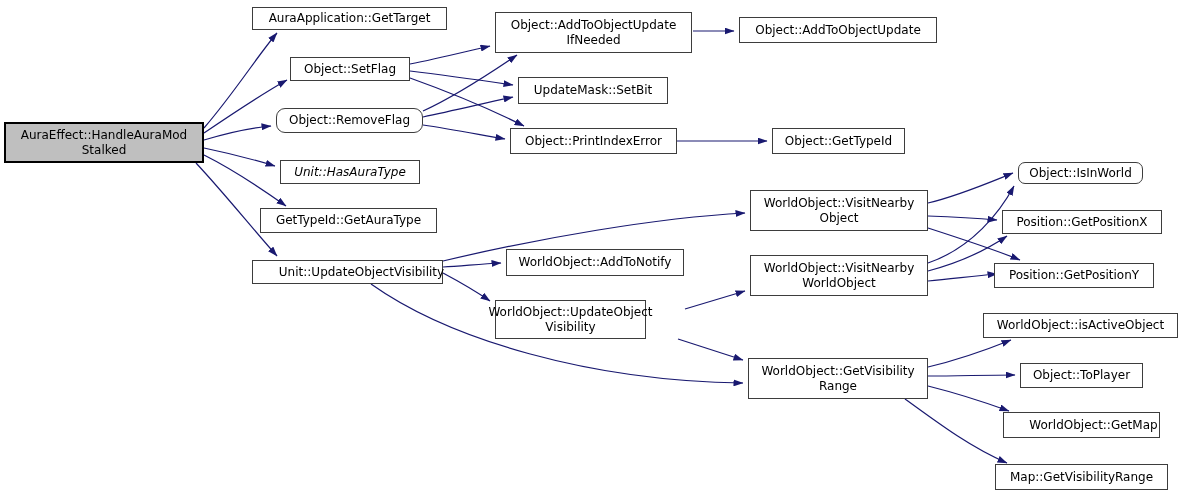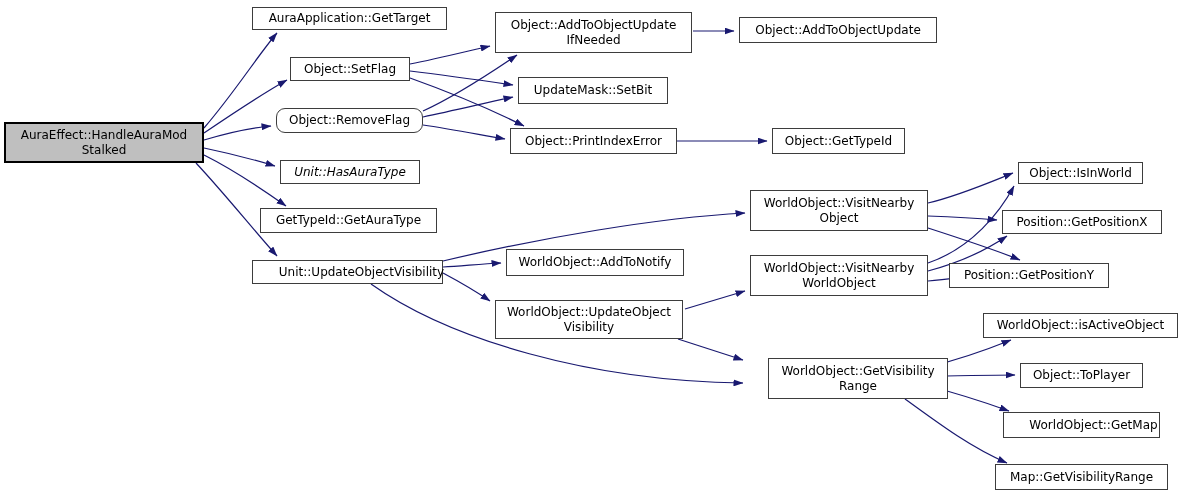--- a/index.html
+++ b/index.html
@@ -88,31 +88,31 @@
       <div class="node" style="left: 290px; top: 57px; width: 120px; height: 24px;">Object::SetFlag</div>
       <div class="node" style="left: 276px; top: 108px; width: 147px; height: 25px; border-radius: 9px;">Object::RemoveFlag</div>
       <div class="node" style="left: 280px; top: 160px; width: 140px; height: 24px; font-style: italic;">Unit::HasAuraType</div>
       <div class="node" style="left: 260px; top: 208px; width: 177px; height: 25px;">GetTypeId::GetAuraType</div>
       <div class="node" style="left: 252px; top: 260px; width: 191px; height: 24px; padding-left: 28px;">Unit::UpdateObjectVisibility</div>
       <div class="node" style="left: 495px; top: 12px; width: 197px; height: 41px;">Object::AddToObjectUpdate
 IfNeeded</div>
       <div class="node" style="left: 518px; top: 77px; width: 150px; height: 27px;">UpdateMask::SetBit</div>
       <div class="node" style="left: 510px; top: 128px; width: 167px; height: 26px;">Object::PrintIndexError</div>
       <div class="node" style="left: 506px; top: 249px; width: 178px; height: 27px;">WorldObject::AddToNotify</div>
-      <div class="node" style="left: 495px; top: 300px; width: 188px; height: 39px;">WorldObject::UpdateObject
+      <div class="node" style="left: 495px; top: 300px; width: 151px; height: 39px;">WorldObject::UpdateObject
 Visibility</div>
       <div class="node" style="left: 739px; top: 17px; width: 198px; height: 26px;">Object::AddToObjectUpdate</div>
       <div class="node" style="left: 772px; top: 128px; width: 133px; height: 26px;">Object::GetTypeId</div>
       <div class="node" style="left: 750px; top: 190px; width: 178px; height: 41px;">WorldObject::VisitNearby
 Object</div>
       <div class="node" style="left: 750px; top: 255px; width: 178px; height: 41px;">WorldObject::VisitNearby
 WorldObject</div>
-      <div class="node" style="left: 748px; top: 358px; width: 180px; height: 41px; margin-left: 20px;">WorldObject::GetVisibility
+      <div class="node" style="left: 748px; top: 358px; width: 180px; height: 41px;">WorldObject::GetVisibility
 Range</div>
-      <div class="node" style="left: 1018px; top: 162px; width: 125px; height: 22px;">Object::IsInWorld</div>
+      <div class="node" style="left: 1018px; top: 162px; width: 125px; height: 22px; border-radius: 7px;">Object::IsInWorld</div>
       <div class="node" style="left: 1002px; top: 210px; width: 160px; height: 24px;">Position::GetPositionX</div>
-      <div class="node" style="left: 949px; top: 263px; width: 160px; height: 25px;">Position::GetPositionY</div>
+      <div class="node" style="left: 994px; top: 263px; width: 160px; height: 25px;">Position::GetPositionY</div>
       <div class="node" style="left: 983px; top: 313px; width: 195px; height: 25px;">WorldObject::isActiveObject</div>
       <div class="node" style="left: 1020px; top: 363px; width: 123px; height: 25px;">Object::ToPlayer</div>
       <div class="node" style="left: 1003px; top: 412px; width: 157px; height: 26px; padding-left: 24px;">WorldObject::GetMap</div>
       <div class="node" style="left: 995px; top: 464px; width: 173px; height: 26px;">Map::GetVisibilityRange</div>
     </div>
 </div>
 
 </body></html>

